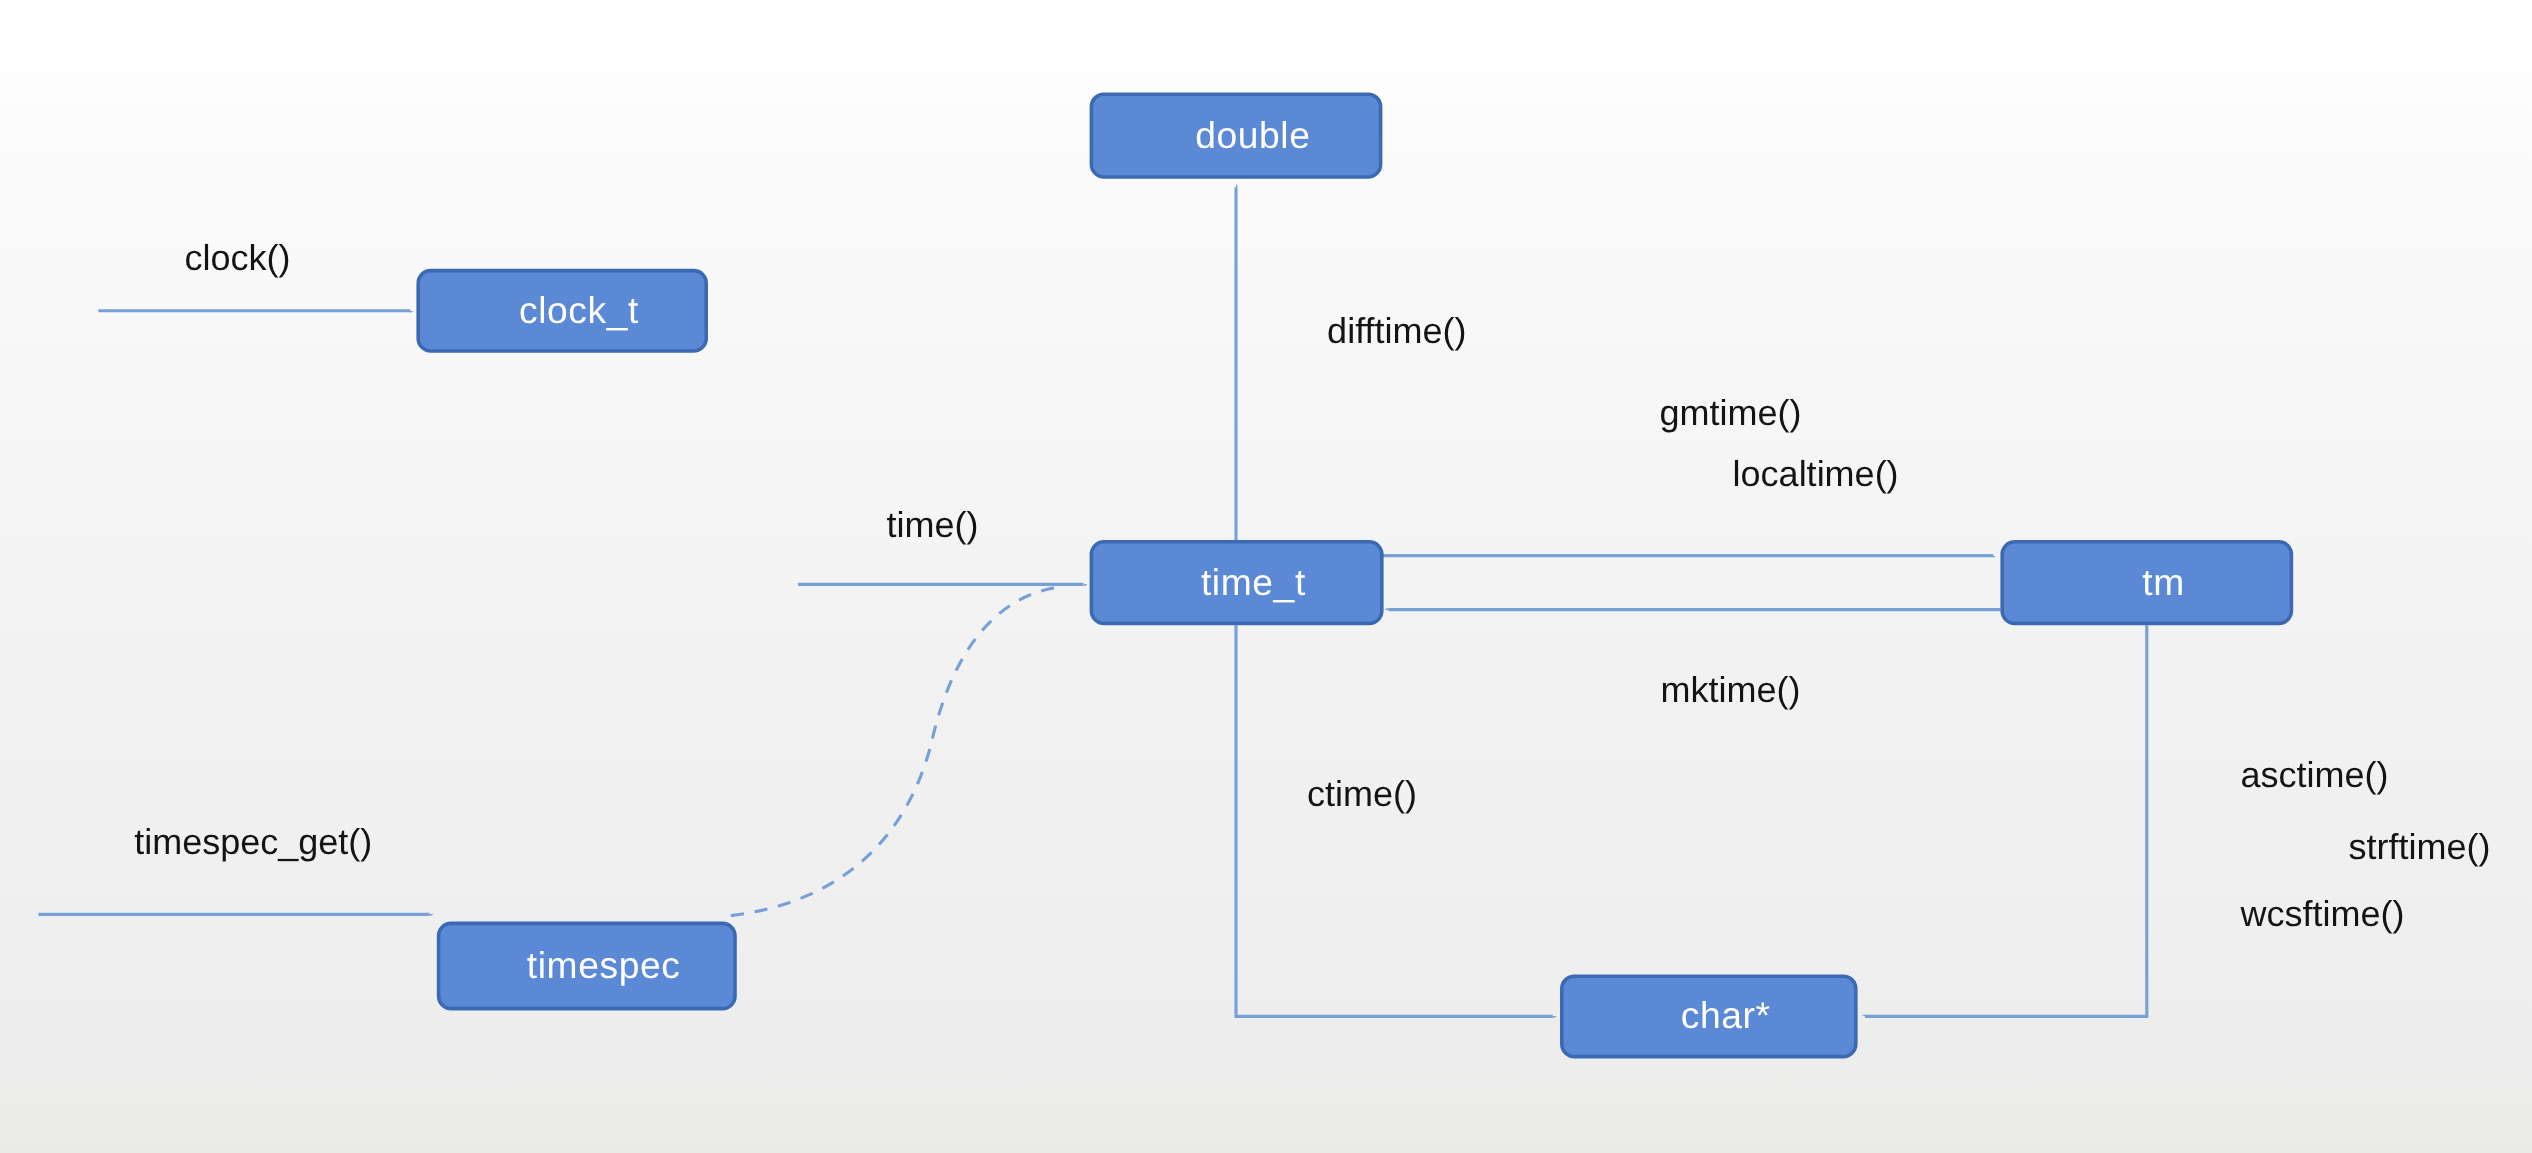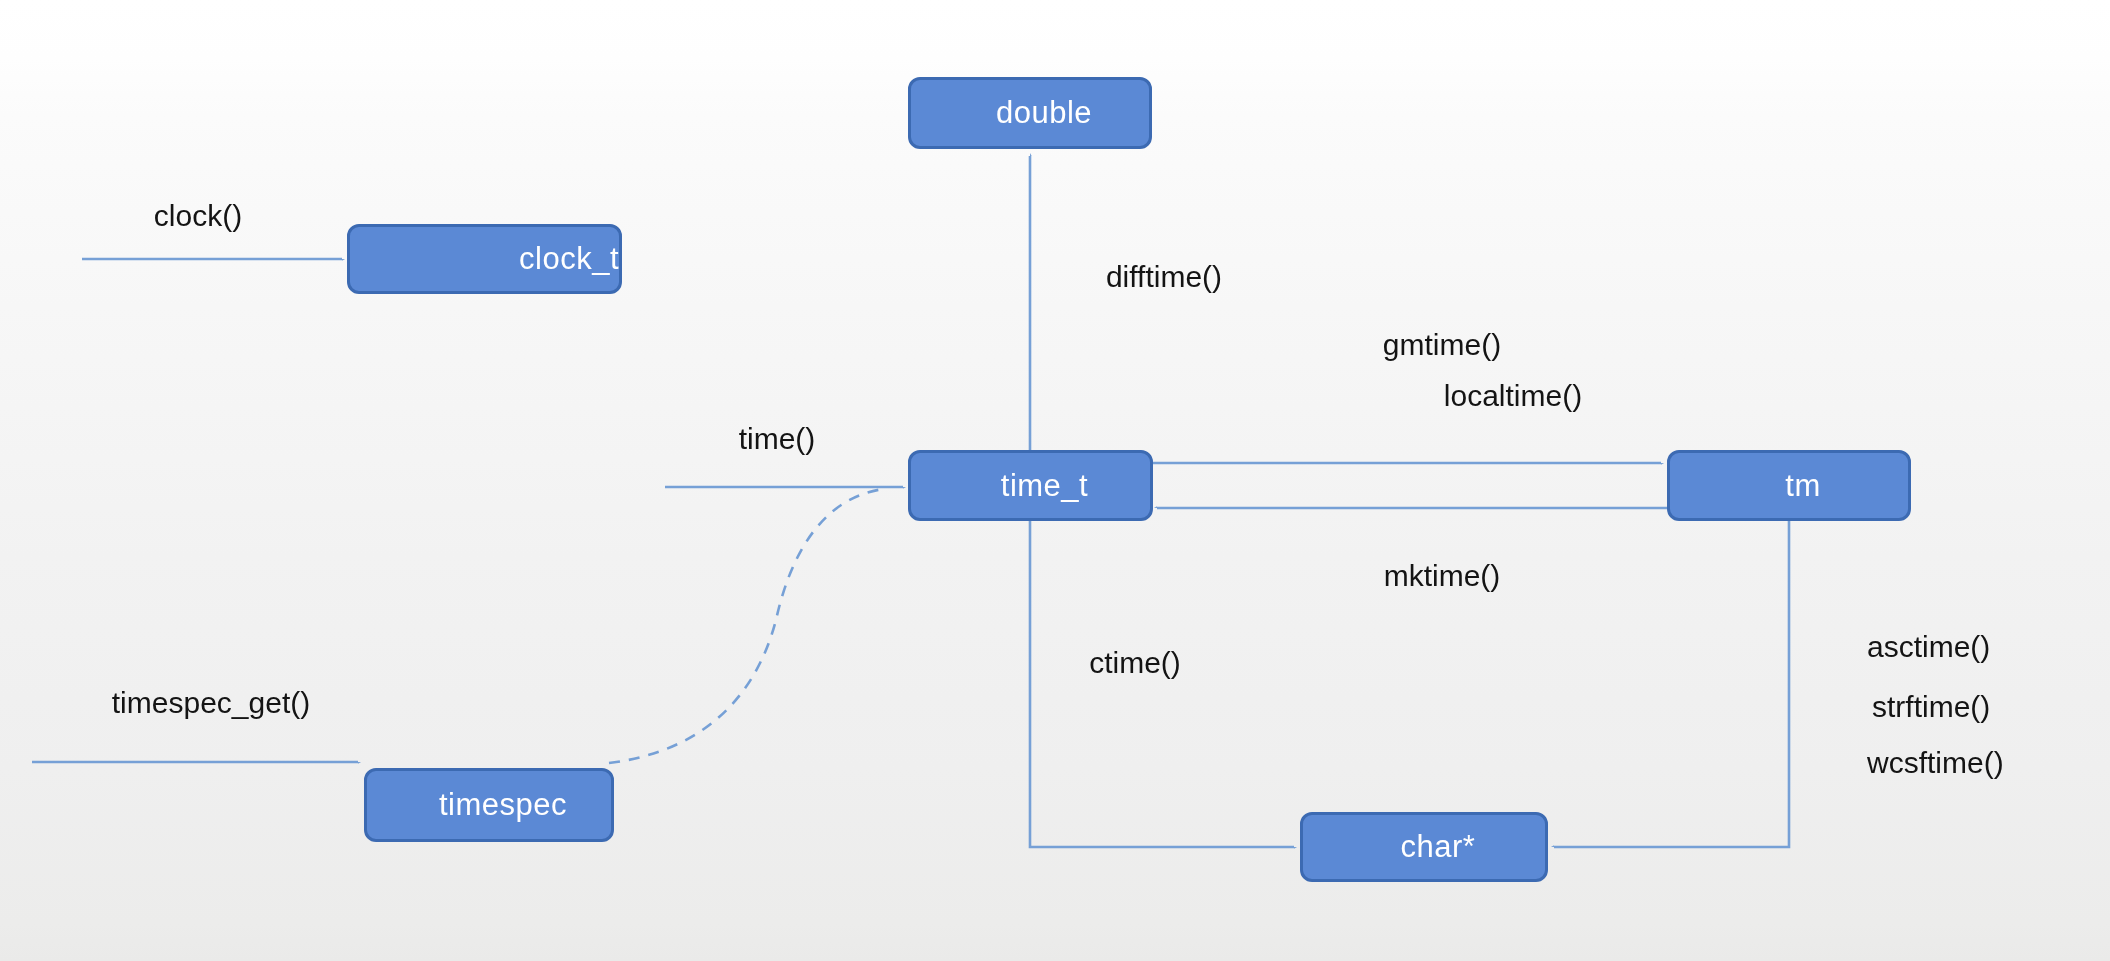--- a/index.html
+++ b/index.html
@@ -77,21 +77,21 @@
         <path d="M 1030 521 L 1030 847 L 1294 847" fill="none" stroke="#76a0d6" stroke-width="2.6" marker-end="url(#arrow-open)"></path>
         <path d="M 1789 521 L 1789 847 L 1554 847" fill="none" stroke="#76a0d6" stroke-width="2.6" marker-end="url(#arrow-open)"></path>
         <path d="M 32 762 L 358 762" fill="none" stroke="#76a0d6" stroke-width="2.6" marker-end="url(#arrow-open)"></path>
         <path d="M 609 763 C 700 752 755 700 776 620 C 790 556 822 497 884 489" fill="none" stroke="#76a0d6" stroke-width="2.6" stroke-dasharray="11 9"></path>
       </g>
   </svg>
   <div id="node-layer">
       <div class="node" style="left: 908px; top: 77px; width: 244px; height: 72px; background: rgb(91, 137, 213); border-color: rgb(60, 106, 178);">
         <span class="node-label" style="color: rgb(255, 255, 255);">double</span>
       </div>
-      <div class="node" style="left: 347px; top: 224px; width: 275px; height: 70px; background: rgb(91, 137, 213); border-color: rgb(60, 106, 178); justify-content: flex-end;">
+      <div class="node" style="left: 347px; top: 224px; width: 243px; height: 70px; background: rgb(91, 137, 213); border-color: rgb(60, 106, 178);">
         <span class="node-label" style="color: rgb(255, 255, 255);">clock_t</span>
       </div>
       <div class="node" style="left: 908px; top: 450px; width: 245px; height: 71px; background: rgb(91, 137, 213); border-color: rgb(60, 106, 178);">
         <span class="node-label" style="color: rgb(255, 255, 255);">time_t</span>
       </div>
       <div class="node" style="left: 1667px; top: 450px; width: 244px; height: 71px; background: rgb(91, 137, 213); border-color: rgb(60, 106, 178);">
         <span class="node-label" style="color: rgb(255, 255, 255);">tm</span>
       </div>
       <div class="node" style="left: 364px; top: 768px; width: 250px; height: 74px; background: rgb(91, 137, 213); border-color: rgb(60, 106, 178);">
         <span class="node-label" style="color: rgb(255, 255, 255);">timespec</span>
@@ -103,16 +103,16 @@
   <div id="label-layer">
       <div class="fn-label center" style="left: 198px; top: 216px; color: rgb(20, 20, 20);">clock()</div>
       <div class="fn-label center" style="left: 1164px; top: 277px; color: rgb(20, 20, 20);">difftime()</div>
       <div class="fn-label center" style="left: 1442px; top: 345px; color: rgb(20, 20, 20);">gmtime()</div>
       <div class="fn-label center" style="left: 1513px; top: 396px; color: rgb(20, 20, 20);">localtime()</div>
       <div class="fn-label center" style="left: 777px; top: 439px; color: rgb(20, 20, 20);">time()</div>
       <div class="fn-label center" style="left: 1442px; top: 576px; color: rgb(20, 20, 20);">mktime()</div>
       <div class="fn-label center" style="left: 1135px; top: 663px; color: rgb(20, 20, 20);">ctime()</div>
       <div class="fn-label center" style="left: 211px; top: 703px; color: rgb(20, 20, 20);">timespec_get()</div>
       <div class="fn-label left" style="left: 1867px; top: 647px; color: rgb(20, 20, 20);">asctime()</div>
-      <div class="fn-label left" style="left: 1872px; top: 707px; color: rgb(20, 20, 20);">strftime()</div>
+      <div class="fn-label left" style="left: 1957px; top: 707px; color: rgb(20, 20, 20);">strftime()</div>
       <div class="fn-label left" style="left: 1867px; top: 763px; color: rgb(20, 20, 20);">wcsftime()</div>
     </div>
 </div>
 
 </body></html>

